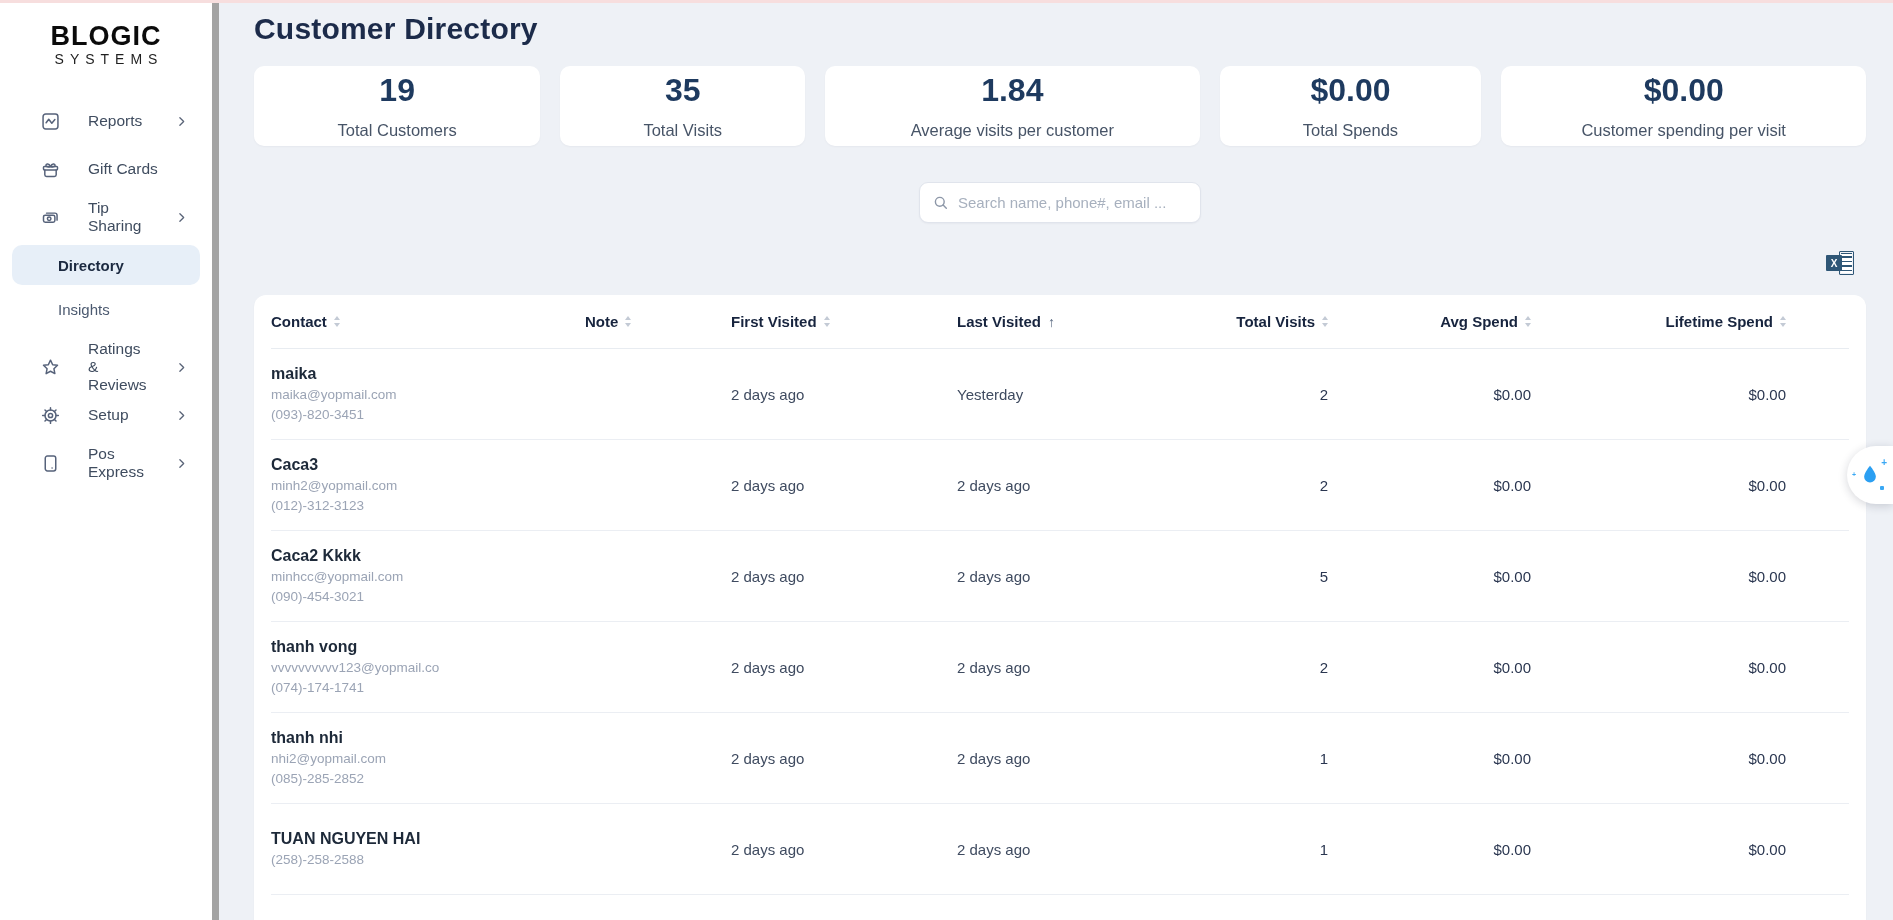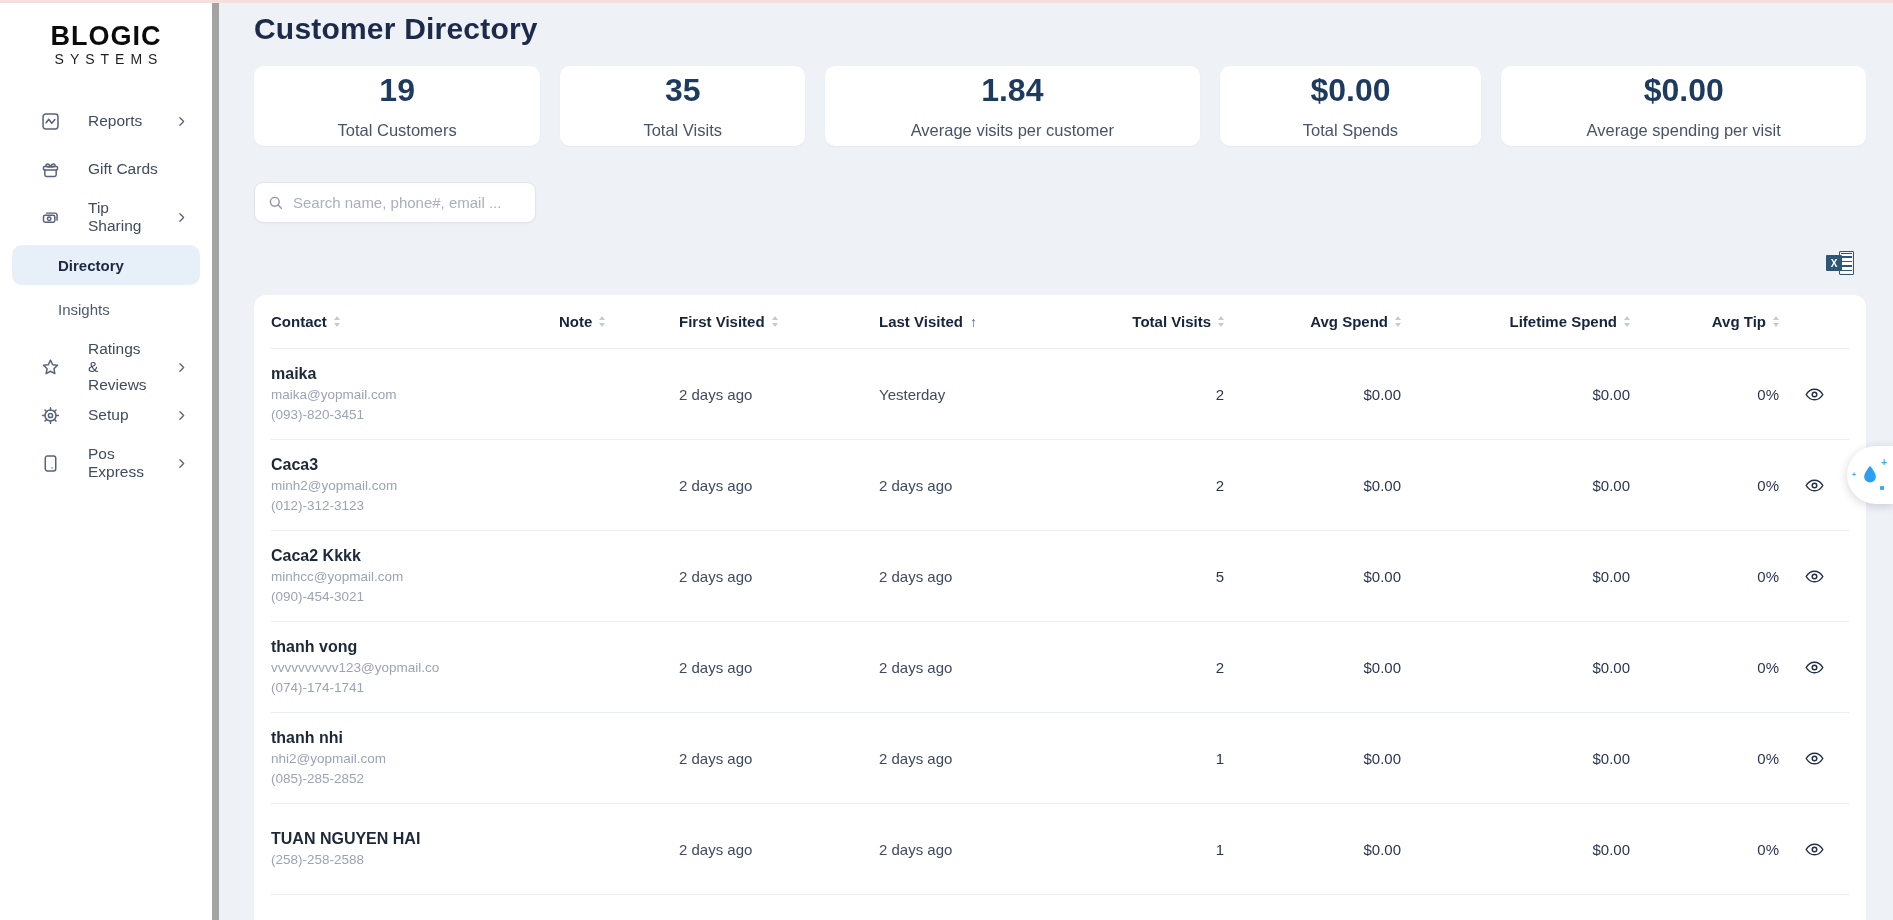--- a/index.html
+++ b/index.html
@@ -47,21 +47,21 @@
 
   .stats-row { display:flex; gap:20px; margin-top:20px; }
   .stat-card {
     background:#fff; border-radius:10px; height:80px;
     display:flex; flex-direction:column; align-items:center; justify-content:center; gap:12px;
     box-shadow:0 1px 2px rgba(16,24,40,0.04);
   }
   .stat-value { font-size:32px; font-weight:600; color:#1e3a5f; }
   .stat-label { font-size:16.5px; color:#475467; }
 
-  .search-row { display:flex; justify-content:flex-start; margin-top:36px; }
+  .search-row { display:flex; justify-content:center; margin-top:36px; }
   .search-box {
     width:282px; height:41px; background:#fff; border:1px solid #e0e4ec; border-radius:9px;
     display:flex; align-items:center; padding:0 12px; gap:9px; box-shadow:0 1px 2px rgba(16,24,40,0.04);
   }
   .search-box svg { color:#8d97a8; flex:none; }
   .search-box input {
     border:none; outline:none; flex:1; font-size:15px; color:#333; background:transparent;
     font-family:"Liberation Sans", sans-serif;
   }
   .search-box input::placeholder { color:#a7b0be; }
@@ -82,20 +82,21 @@
 
   
   .table-card {
     background:#fff; border-radius:12px 12px 0 0; margin-top:20px; flex:1;
     padding:0 17px; overflow:hidden; box-shadow:0 1px 2px rgba(16,24,40,0.04);
   }
   .grid-cols {
     display:grid;
     grid-template-columns:288px 120px 200px 205px 140px 177px 229px 149px 1fr;
     align-items:center;
+    gap:26px;
   }
   .thead { height:54px; border-bottom:1px solid #e8ecf1; }
   .th { display:flex; align-items:center; gap:7px; font-size:15px; font-weight:700; color:#17243e; cursor:pointer; }
   .th.al-right { justify-content:flex-end; }
   .sort { display:inline-flex; flex-direction:column; gap:2.5px; }
   .sort i { width:0; height:0; border-left:3.5px solid transparent; border-right:3.5px solid transparent; }
   .sort i.up { border-bottom:4px solid #c3cad5; }
   .sort i.down { border-top:4px solid #c3cad5; }
   .th .arrow { display:none; color:#55657e; font-size:14px; font-weight:400; }
   .th .arrow::after { content:"\2191"; }
@@ -250,21 +251,21 @@
       <div class="stat-card" style="flex: 1.53 1 0px;">
         <div class="stat-value">1.84</div>
         <div class="stat-label">Average visits per customer</div>
       </div>
       <div class="stat-card" style="flex: 1.07 1 0px;">
         <div class="stat-value">$0.00</div>
         <div class="stat-label">Total Spends</div>
       </div>
       <div class="stat-card" style="flex: 1.49 1 0px;">
         <div class="stat-value">$0.00</div>
-        <div class="stat-label">Average spending per visit</div>
+        <div class="stat-label">Customer spending per visit</div>
       </div>
   </div>
 
   <div class="search-row">
     <div class="search-box">
       <svg width="17" height="17" viewBox="0 0 24 24" fill="none" stroke="currentColor" stroke-width="2" stroke-linecap="round">
           <circle cx="11" cy="11" r="6.2"></circle>
           <line x1="15.7" y1="15.7" x2="20.2" y2="20.2"></line>
         </svg>
       <input type="text" placeholder="Search name, phone#, email ..." style="">

